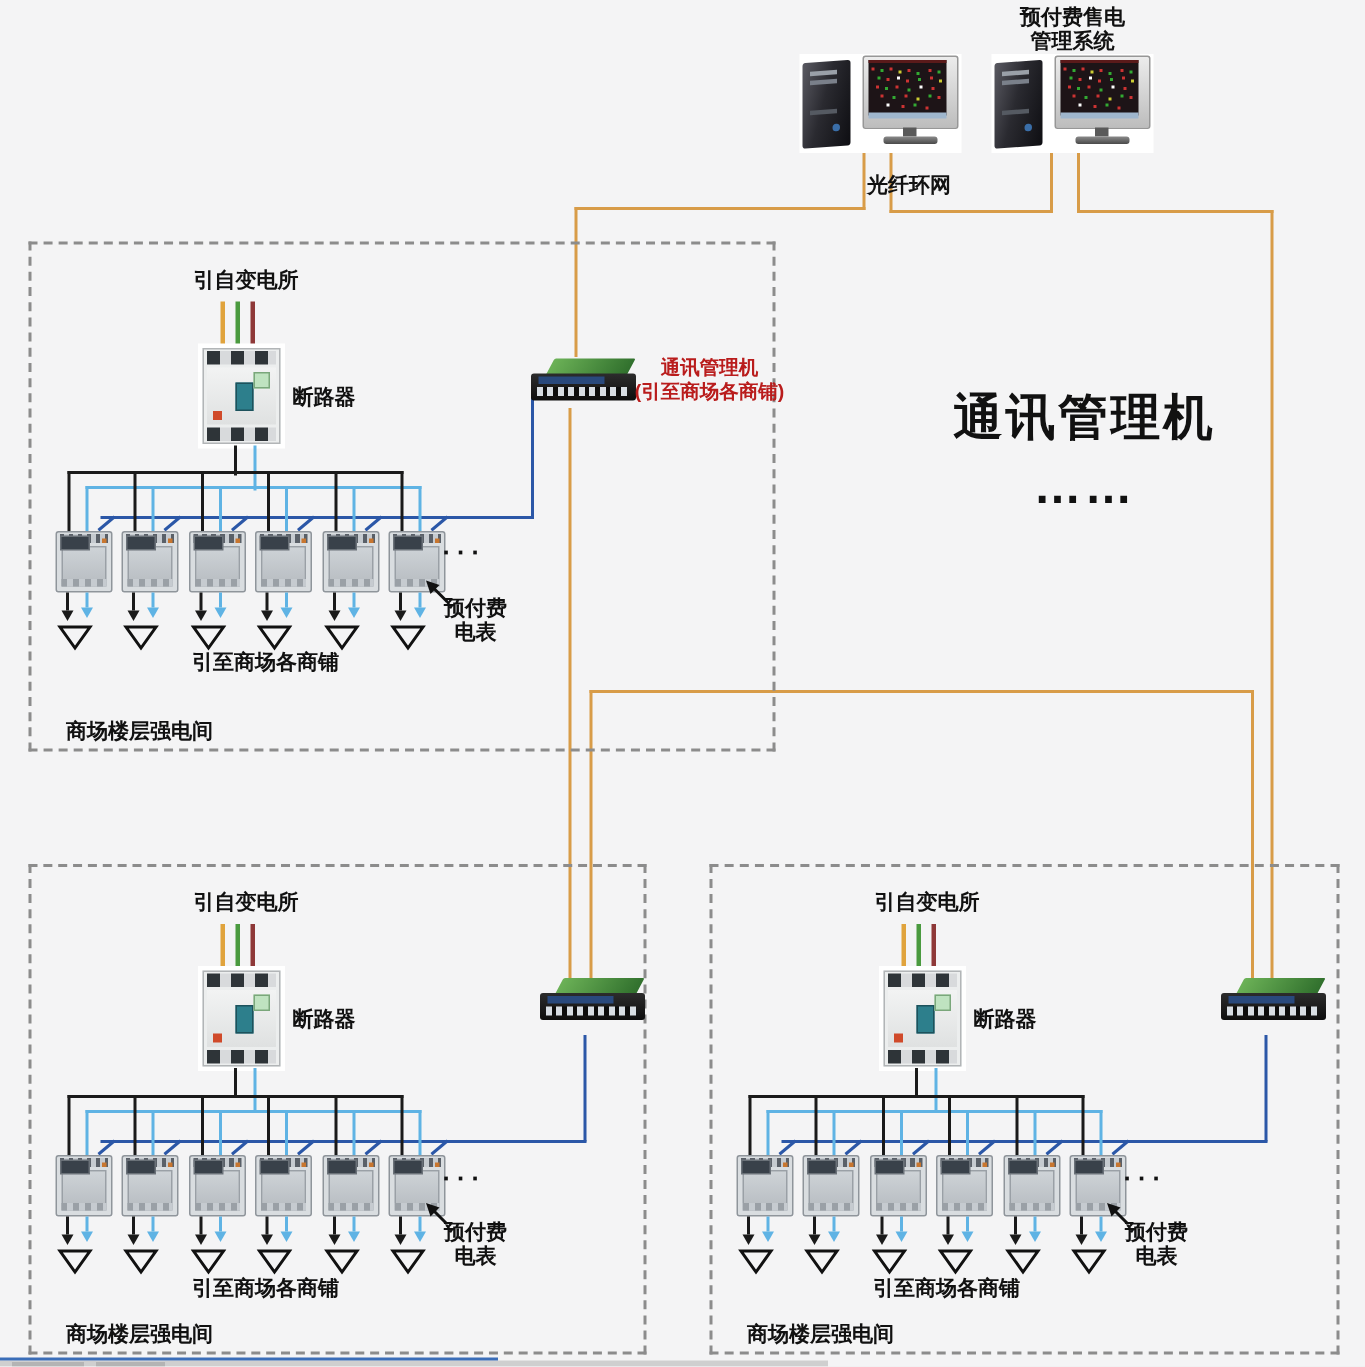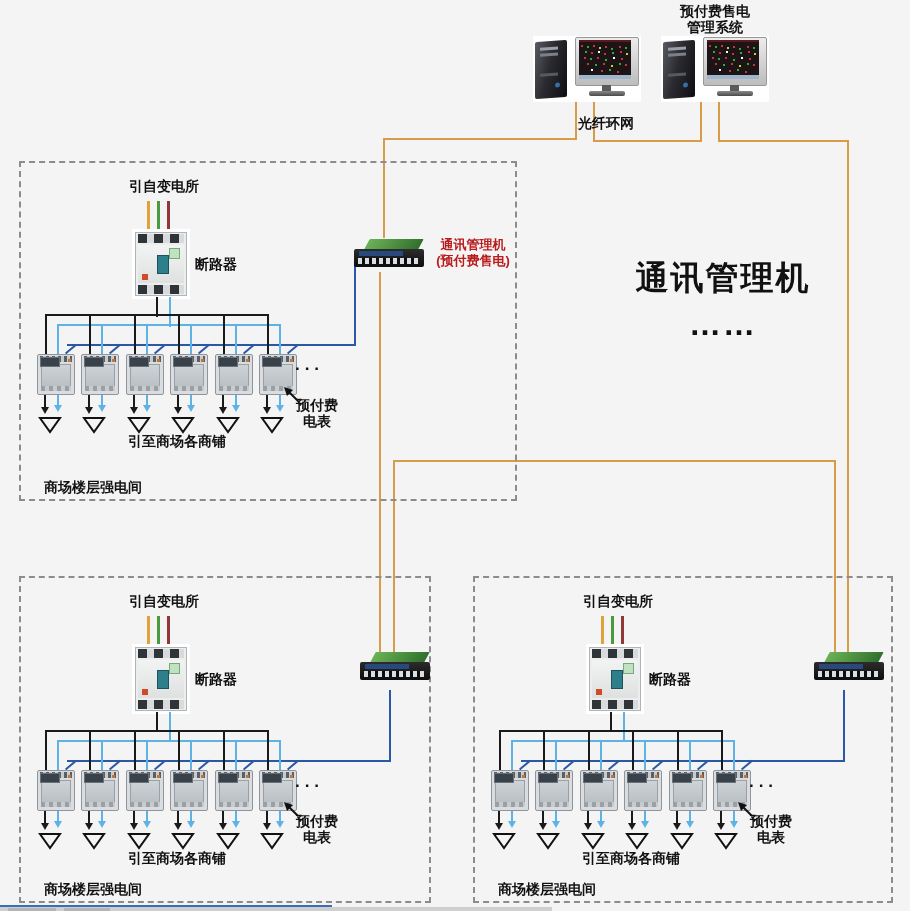--- a/index.html
+++ b/index.html
@@ -188,21 +188,21 @@
     <div class="w bus-comm"></div>
     <div class="comm-vert"></div>
     <div class="commdev">
       <div class="cm-top"></div>
         <div class="cm-body"></div>
         <div class="cm-band"></div>
         <div class="cm-ports"></div>
     </div>
     <div class="cm-label">
       <div>通讯管理机</div>
-        <div>(预付费售电)</div>
+        <div>(引至商场各商铺)</div>
     </div>
     <div class="meter-row">
         <div class="slot" style="left: 0px;">
     <div class="drop-blk"></div>
     <div class="drop-blu"></div>
     <div class="stub-comm"></div>
     <div class="meter">
       <div class="m-term"></div>
       <div class="m-face"></div>
       <div class="m-lcd"></div>

